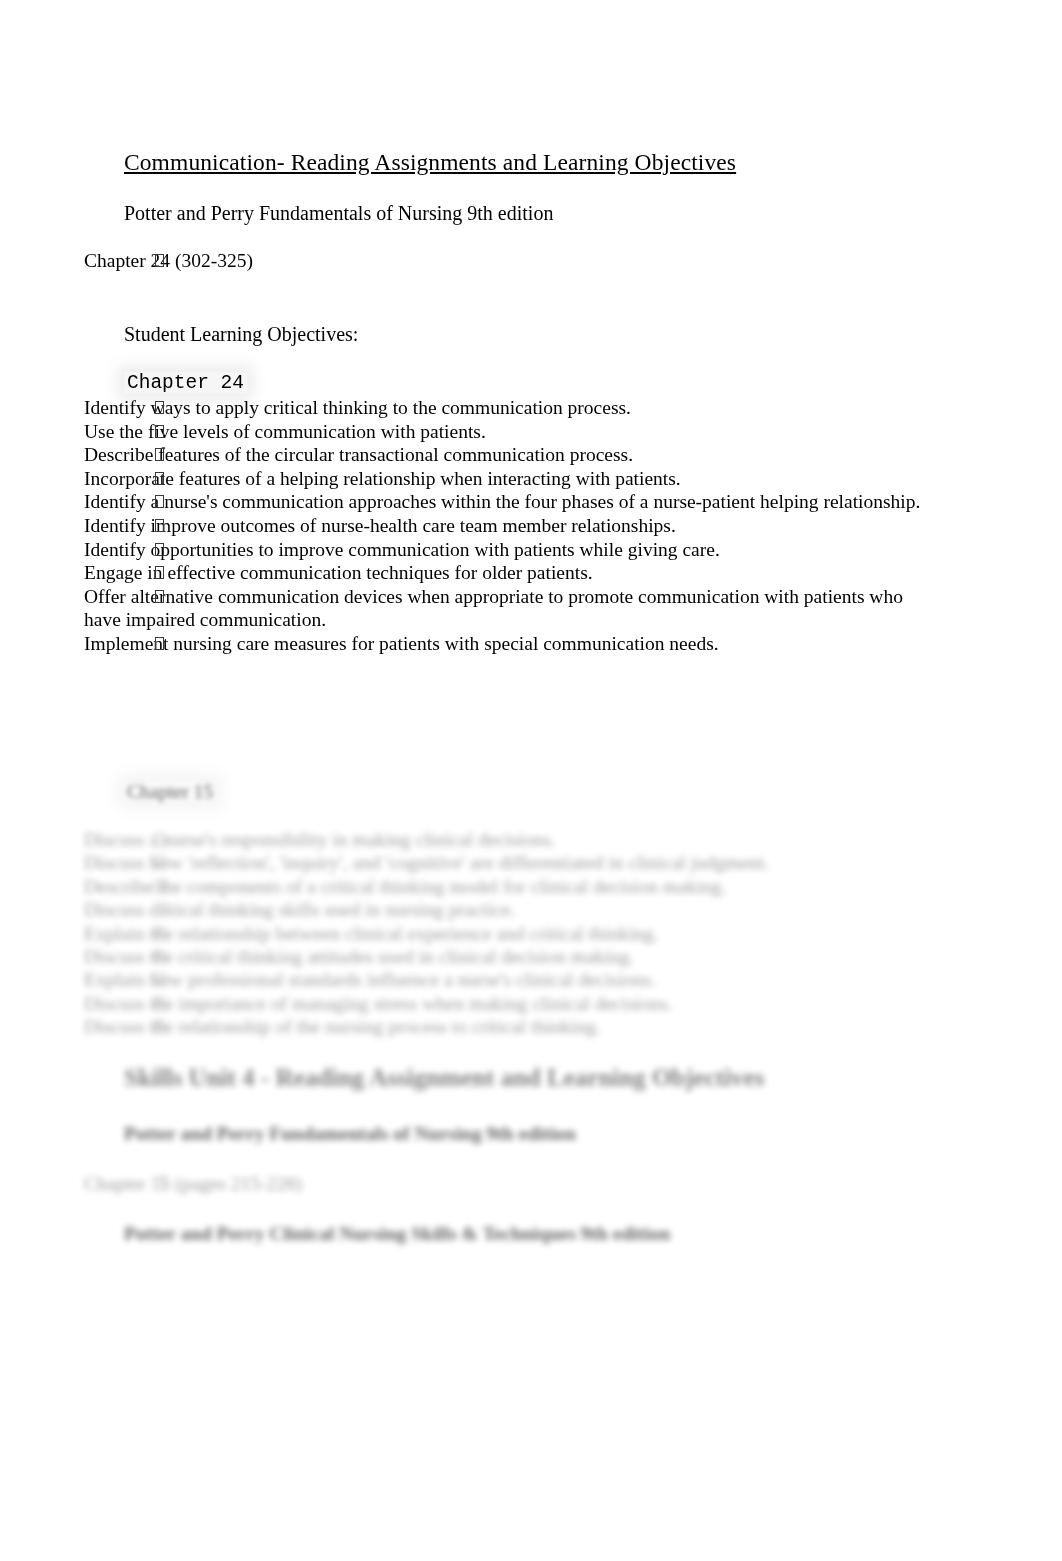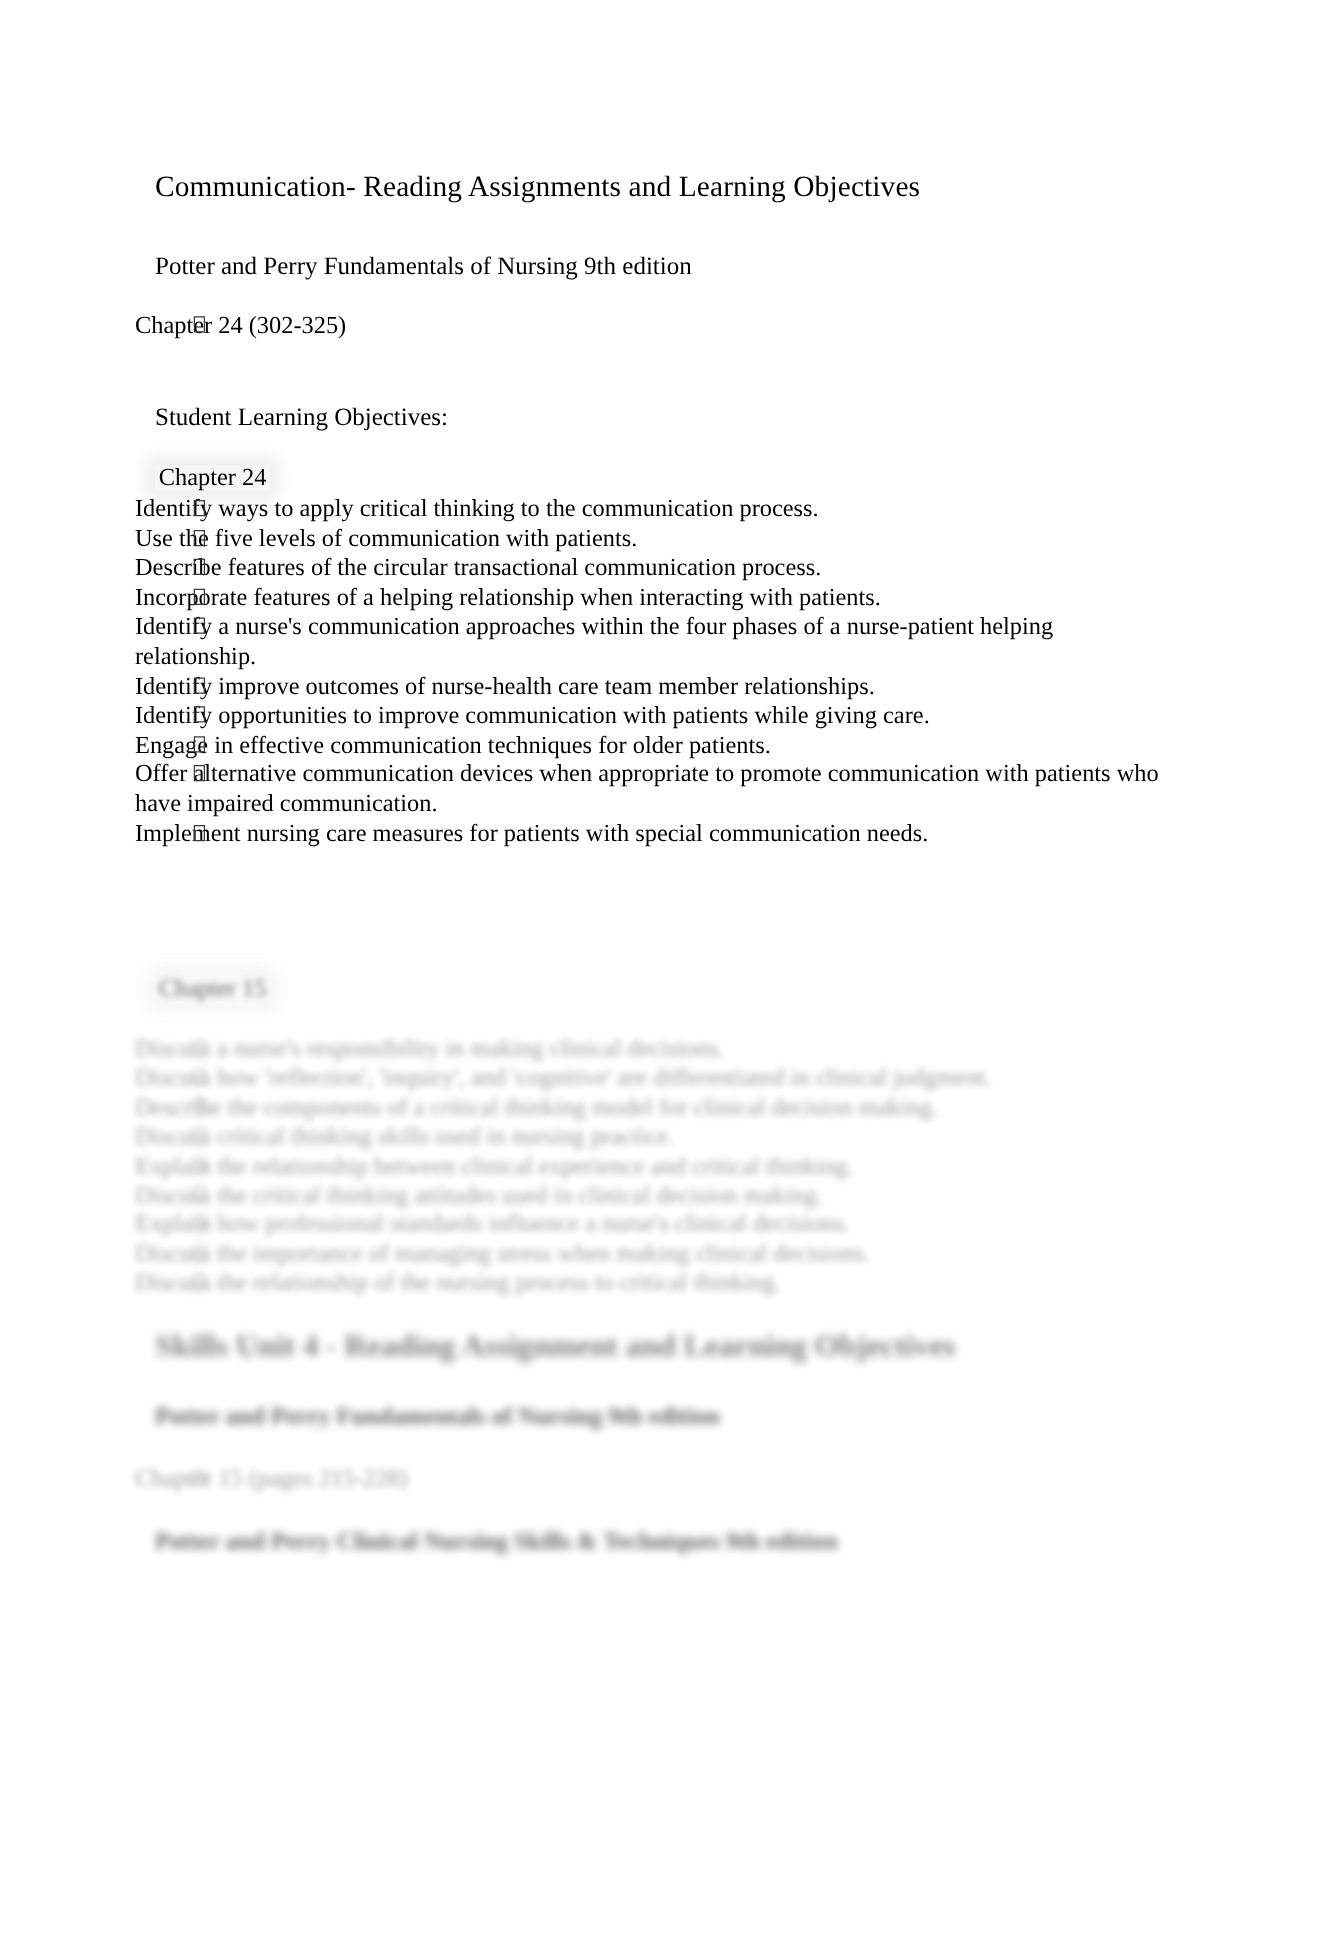--- a/index.html
+++ b/index.html
@@ -56,21 +56,21 @@
   }
 
   
   .blist {
     position: absolute;
     left: 0;
     width: 1062px;
   }
   .bitem {
     position: relative;
-    padding-left: 108px;
+    padding-left: 84px;
     padding-right: 120px;
     font-size: 19.5px;
     line-height: 23.6px;
     text-indent: 0;
   }
   .bitem .glyph {
     position: absolute;
     left: 155px;
     top: 0;
     font-family: "DejaVu Sans", sans-serif;
@@ -111,34 +111,34 @@
     font-weight: bold;
     line-height: 24px;
     white-space: nowrap;
   }
 </style>
 </head>
 <body>
 
 <div class="page">
 
-  <div class="doc-title" style="top:136px;">Communication- Reading Assignments and Learning Objectives</div>
+  <div class="doc-title" style="top:148px;text-decoration:underline;">Communication- Reading Assignments and Learning Objectives</div>
 
   <div class="para" style="top:201px;">Potter and Perry Fundamentals of Nursing 9th edition</div>
 
   <div class="blist" style="top:249px;">
     <div class="bitem">
       <span class="glyph"><span class="tofu"></span></span>
       <span>Chapter 24 (302-325)</span>
     </div>
   </div>
 
   <div class="para" style="top:322px;">Student Learning Objectives:</div>
 
-  <div class="section-head" style="top:371px;"><span class="halo">Chapter 24</span></div>
+  <div class="section-head" style="top:371px;font-family:Liberation Mono, monospace;"><span class="halo">Chapter 24</span></div>
 
   <div class="blist" style="top:396px;">
     <div class="bitem">
       <span class="glyph"><span class="tofu"></span></span>
       <span>Identify ways to apply critical thinking to the communication process.</span>
     </div>
     <div class="bitem">
       <span class="glyph"><span class="tofu"></span></span>
       <span>Use the five levels of communication with patients.</span>
     </div>

